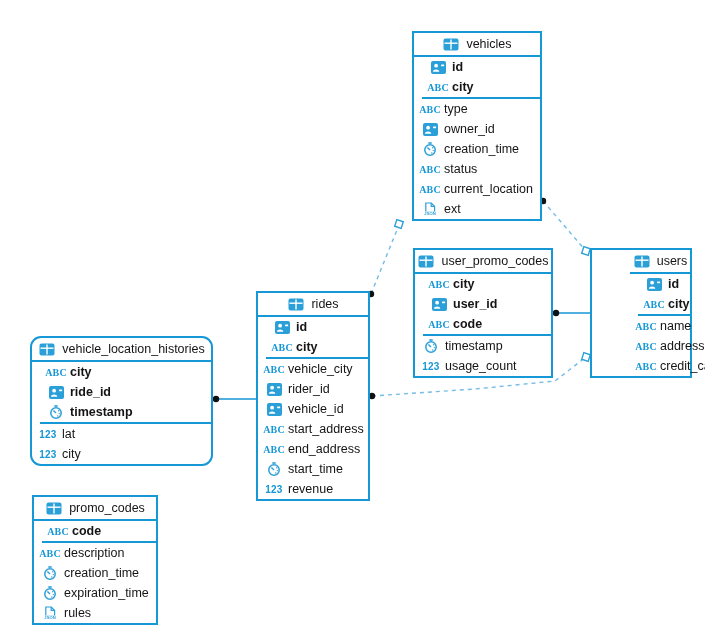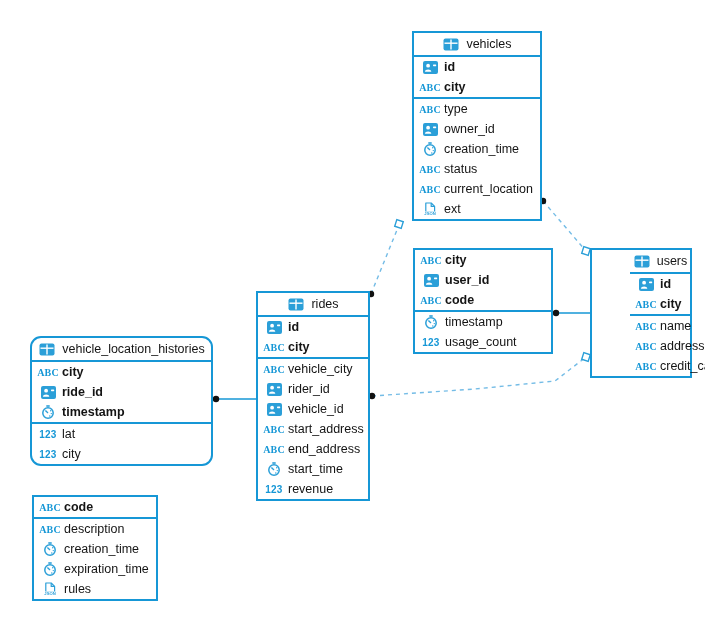--- a/index.html
+++ b/index.html
@@ -29,21 +29,21 @@
   .tbl-header {
     height: 24px;
     display: flex;
     align-items: center;
     justify-content: center;
     gap: 6px;
     border-bottom: 2px solid #1697d6;
     white-space: nowrap;
     font-size: 12.5px;
   }
-  .pk-section { border-bottom: 2px solid #1697d6; }
+  .pk-section { border-bottom: 2px solid #1697d6; margin-left: 8px; }
   .pk-section .row .label { font-weight: 700; }
   .row {
     height: 20px;
     display: flex;
     align-items: center;
     gap: 5px;
     padding-left: 7px;
     white-space: nowrap;
   }
   .icon-box {
@@ -167,20 +167,30 @@
               <path d="M8.2 1 v3.4 h3.4" fill="none" stroke="#2b9fd8" stroke-width="1.2" stroke-linejoin="round"></path>
               <rect x="1" y="9.6" width="11.6" height="4.6" rx="1" fill="#fff"></rect>
               <text x="7" y="13.4" text-anchor="middle" font-size="4.2" font-weight="700" fill="#2b9fd8" font-family="Liberation Sans, sans-serif">JSON</text>
             </svg>
           </span>
           <span class="label">ext</span>
         </div>
       </div>
     </div>
     <div class="db-table" style="left: 413px; top: 248px; width: 140px;">
+      <div class="tbl-header">
+        <span class="icon-box">
+          <svg width="16" height="13" viewBox="0 0 16 13">
+            <rect x="0.5" y="0.5" width="15" height="12" rx="2" fill="#2b9fd8"></rect>
+            <line x1="1.5" y1="5.2" x2="14.5" y2="5.2" stroke="#fff" stroke-width="1.4"></line>
+            <line x1="8" y1="1.5" x2="8" y2="11.5" stroke="#fff" stroke-width="1.4"></line>
+          </svg>
+        </span>
+        <span>user_promo_codes</span>
+      </div>
       <div class="pk-section">
         <div class="row">
           <span class="icon-box">
             <span class="abc-glyph">ABC</span>
           </span>
           <span class="label">city</span>
         </div>
         <div class="row">
           <span class="icon-box">
             <svg width="15" height="13" viewBox="0 0 15 13">
@@ -416,20 +426,30 @@
         </div>
         <div class="row">
           <span class="icon-box">
             <span class="num-glyph">123</span>
           </span>
           <span class="label">city</span>
         </div>
       </div>
     </div>
     <div class="db-table" style="left: 32px; top: 495px; width: 126px;">
+      <div class="tbl-header">
+        <span class="icon-box">
+          <svg width="16" height="13" viewBox="0 0 16 13">
+            <rect x="0.5" y="0.5" width="15" height="12" rx="2" fill="#2b9fd8"></rect>
+            <line x1="1.5" y1="5.2" x2="14.5" y2="5.2" stroke="#fff" stroke-width="1.4"></line>
+            <line x1="8" y1="1.5" x2="8" y2="11.5" stroke="#fff" stroke-width="1.4"></line>
+          </svg>
+        </span>
+        <span>promo_codes</span>
+      </div>
       <div class="pk-section">
         <div class="row">
           <span class="icon-box">
             <span class="abc-glyph">ABC</span>
           </span>
           <span class="label">code</span>
         </div>
       </div>
       <div class="field-section">
         <div class="row">

